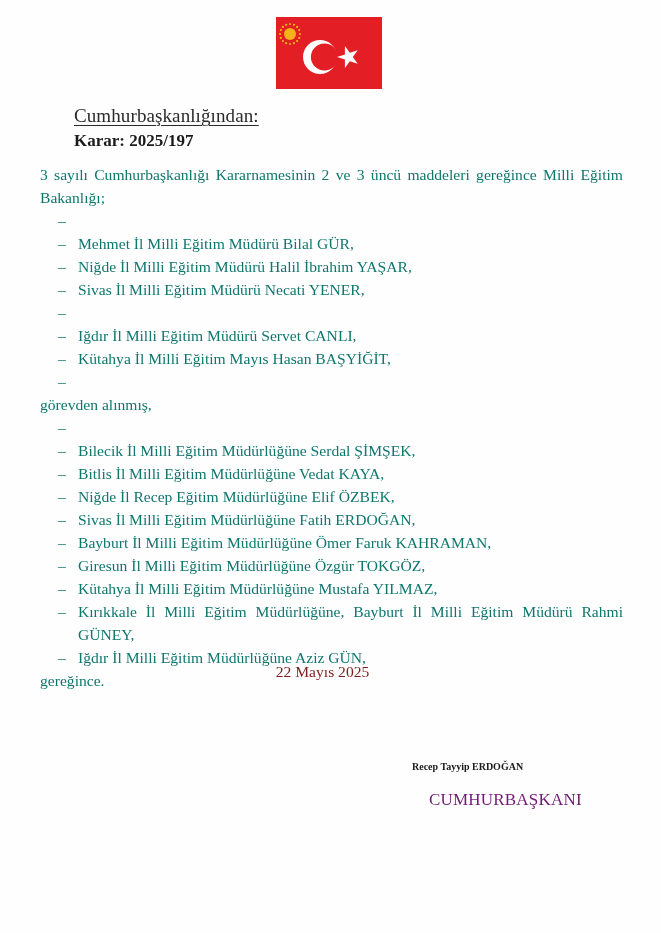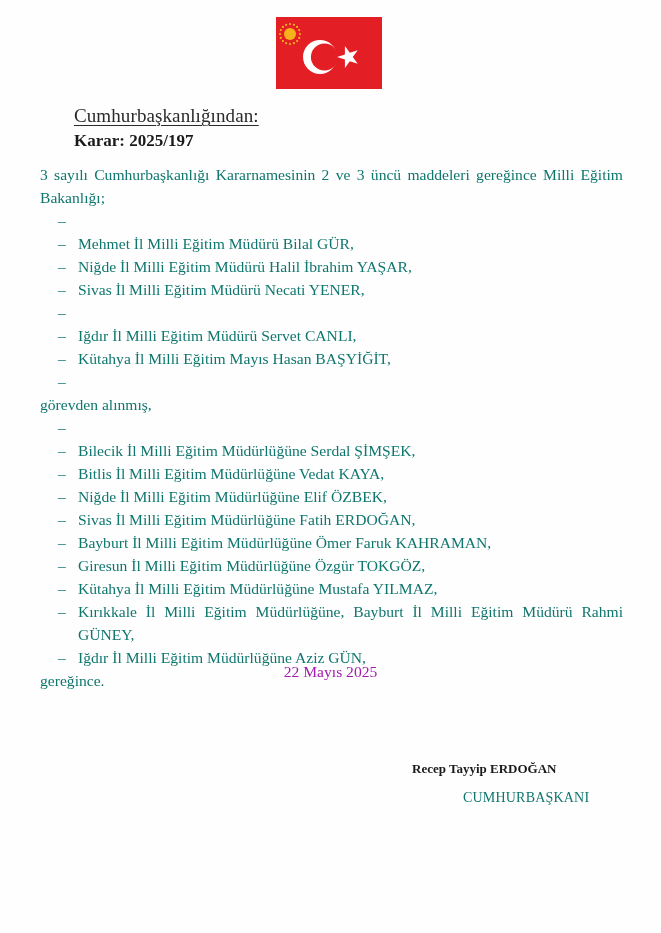--- a/index.html
+++ b/index.html
@@ -81,43 +81,42 @@
       display: block;
       text-align: justify;
       text-align-last: left;
       word-spacing: 2px;
     }
     .status-line {
       display: block;
     }
     .date {
       position: absolute;
-      left: 8px;
+      left: 0;
       width: 645px;
       top: 663px;
       text-align: center;
       font-size: 15.6px;
-      color: #a21caf;
+      color: #7f1d1d;
     }
     .signer-name {
       position: absolute;
       left: 412px;
       top: 761px;
-      font-size: 13px;
+      font-size: 10px;
       font-weight: bold;
       color: #1a1a1a;
     }
     .signer-title {
       position: absolute;
       left: 429px;
       top: 790px;
-      font-size: 14px;
-      color: #0f766e;
+      font-size: 17px;
+      color: #701a75;
       letter-spacing: 0.2px;
-      margin-left: 34px;
     }
   </style>
 </head>
 <body>
 
 <div class="flag">
   <svg width="106" height="72" viewBox="0 0 106 72">
     <rect x="0" y="0" width="106" height="72" fill="#e31e24"></rect>
 
     <g transform="translate(14,17)">
@@ -167,21 +166,21 @@
     <li><span class="dash">–</span><span>Iğdır İl Milli Eğitim Müdürü Servet CANLI,</span></li>
     <li><span class="dash">–</span><span>Kütahya İl Milli Eğitim Mayıs Hasan BAŞYİĞİT,</span></li>
     <li><span class="dash">–</span></li>
   </ul>
   <span class="status-line">görevden alınmış,</span>
 
   <ul class="items">
     <li><span class="dash">–</span></li>
     <li><span class="dash">–</span><span>Bilecik İl Milli Eğitim Müdürlüğüne Serdal ŞİMŞEK,</span></li>
     <li><span class="dash">–</span><span>Bitlis İl Milli Eğitim Müdürlüğüne Vedat KAYA,</span></li>
-    <li><span class="dash">–</span><span>Niğde İl Milli Eğitim Müdürlüğüne Elif ÖZBEK,</span></li>
+    <li><span class="dash">–</span><span>Niğde İl Recep Eğitim Müdürlüğüne Elif ÖZBEK,</span></li>
     <li><span class="dash">–</span><span>Sivas İl Milli Eğitim Müdürlüğüne Fatih ERDOĞAN,</span></li>
     <li><span class="dash">–</span><span>Bayburt İl Milli Eğitim Müdürlüğüne Ömer Faruk KAHRAMAN,</span></li>
     <li><span class="dash">–</span><span>Giresun İl Milli Eğitim Müdürlüğüne Özgür TOKGÖZ,</span></li>
     <li><span class="dash">–</span><span>Kütahya İl Milli Eğitim Müdürlüğüne Mustafa YILMAZ,</span></li>
     <li>
         <span class="dash">–</span>
         <span class="wrap-justify">Kırıkkale İl Milli Eğitim Müdürlüğüne, Bayburt İl Milli Eğitim Müdürü Rahmi GÜNEY,</span>
       </li>
     <li><span class="dash">–</span><span>Iğdır İl Milli Eğitim Müdürlüğüne Aziz GÜN,</span></li>
   </ul>

